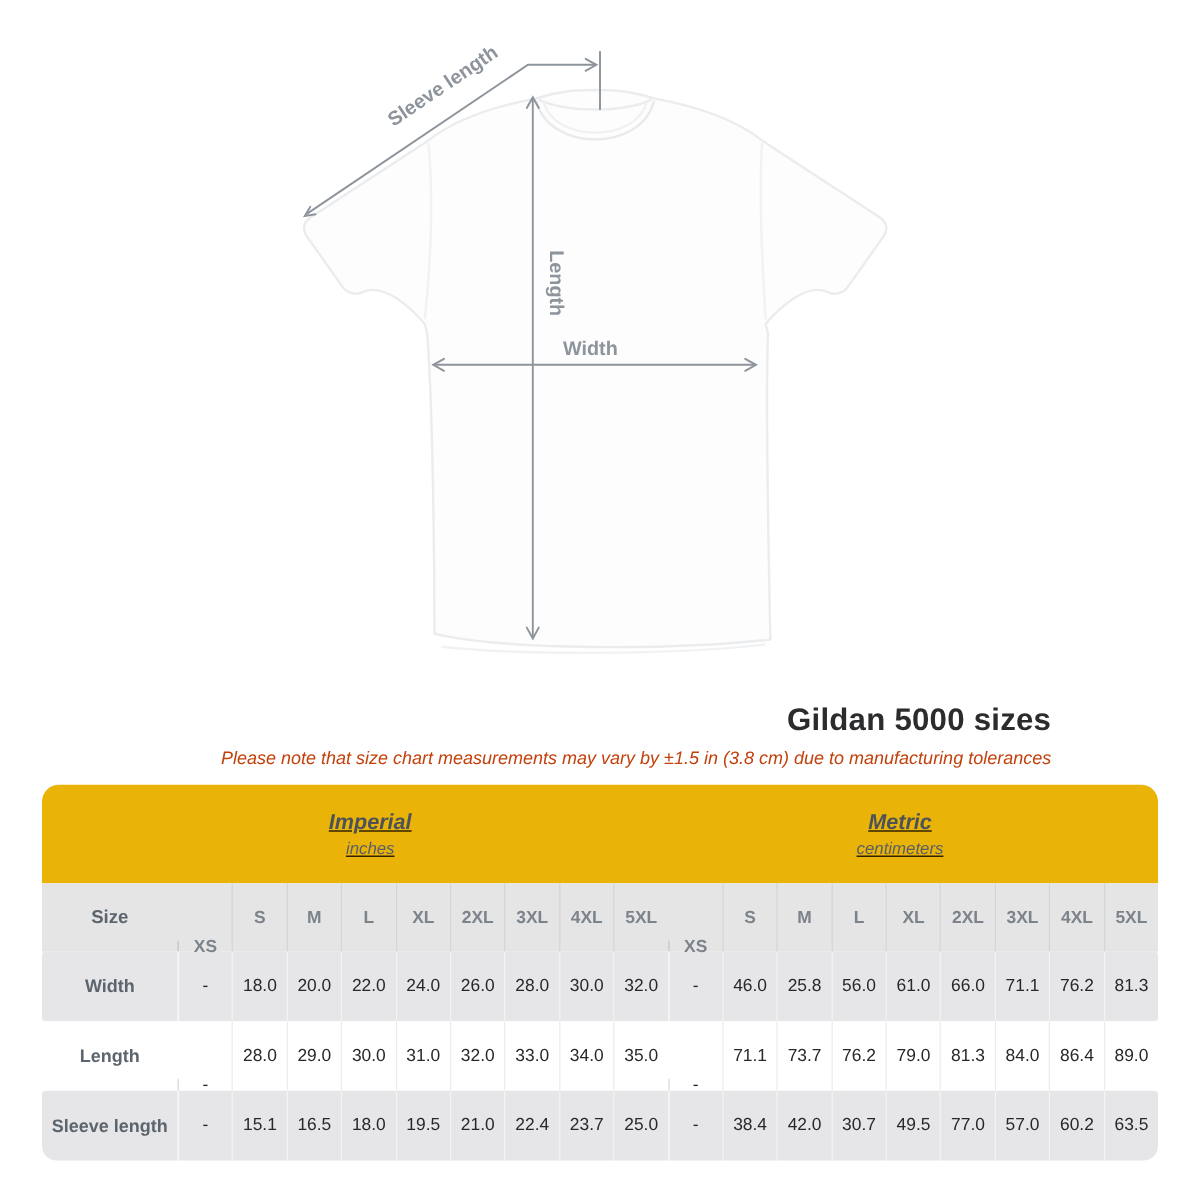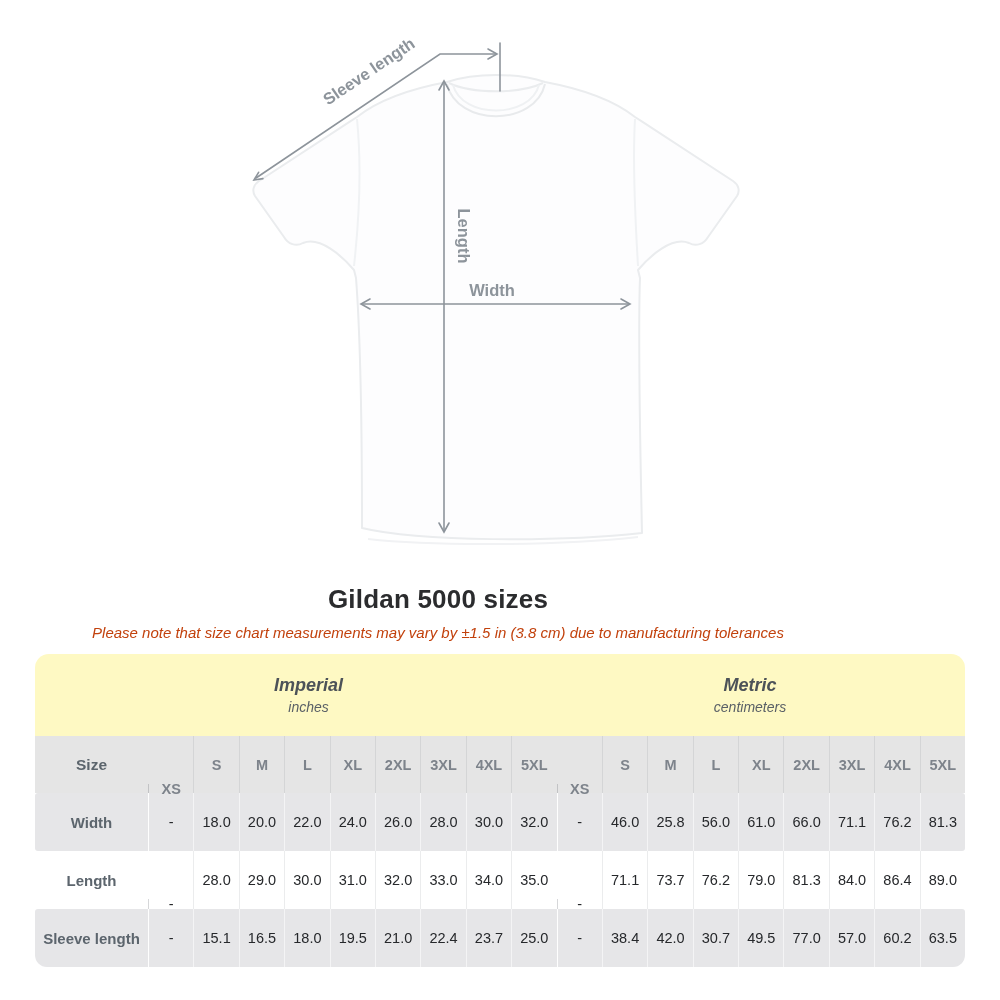--- a/index.html
+++ b/index.html
@@ -3,27 +3,27 @@
 <meta charset="utf-8">
 <style>
   html,body{margin:0;padding:0;}
   body{
     width:1000px;height:1000px;background:#ffffff;position:relative;overflow:hidden;
     font-family:"Liberation Sans", sans-serif;
   }
   
   .diagram{position:absolute;left:0;top:0;width:1000px;height:565px;}
   
-  .title-wrap{position:absolute;left:0;top:584px;width:876px;text-align:center;}
+  .title-wrap{position:absolute;left:0;top:584px;width:876px;text-align:right;}
   .page-title{margin:0;font-size:26px;font-weight:700;color:#2b2c2e;letter-spacing:.2px;}
   .page-note{margin:9px 0 0 0;font-size:15px;font-style:italic;color:#c2410c;}
   
   .size-table{position:absolute;left:35px;top:654px;width:930px;}
   .group-header{
-    display:flex;height:82px;background:#fef9c3;border-radius:14px 14px 0 0;
+    display:flex;height:82px;background:#eab308;border-radius:14px 14px 0 0;text-decoration:underline;
   }
   .group{display:flex;flex-direction:column;align-items:center;justify-content:center;gap:3px;}
   .group.imperial{width:521px;padding-left:26px;box-sizing:border-box;}
   .group.metric{width:409px;padding-right:21px;box-sizing:border-box;}
   .group-label{font-size:18px;font-weight:700;font-style:italic;color:#4c5258;}
   .group-sublabel{font-size:14px;font-style:italic;color:#5a6066;}
   .trow{display:flex;align-items:stretch;}
   .trow .cell{
     flex:1 1 0;display:flex;align-items:center;justify-content:center;
     font-size:14.5px;color:#26282b;

